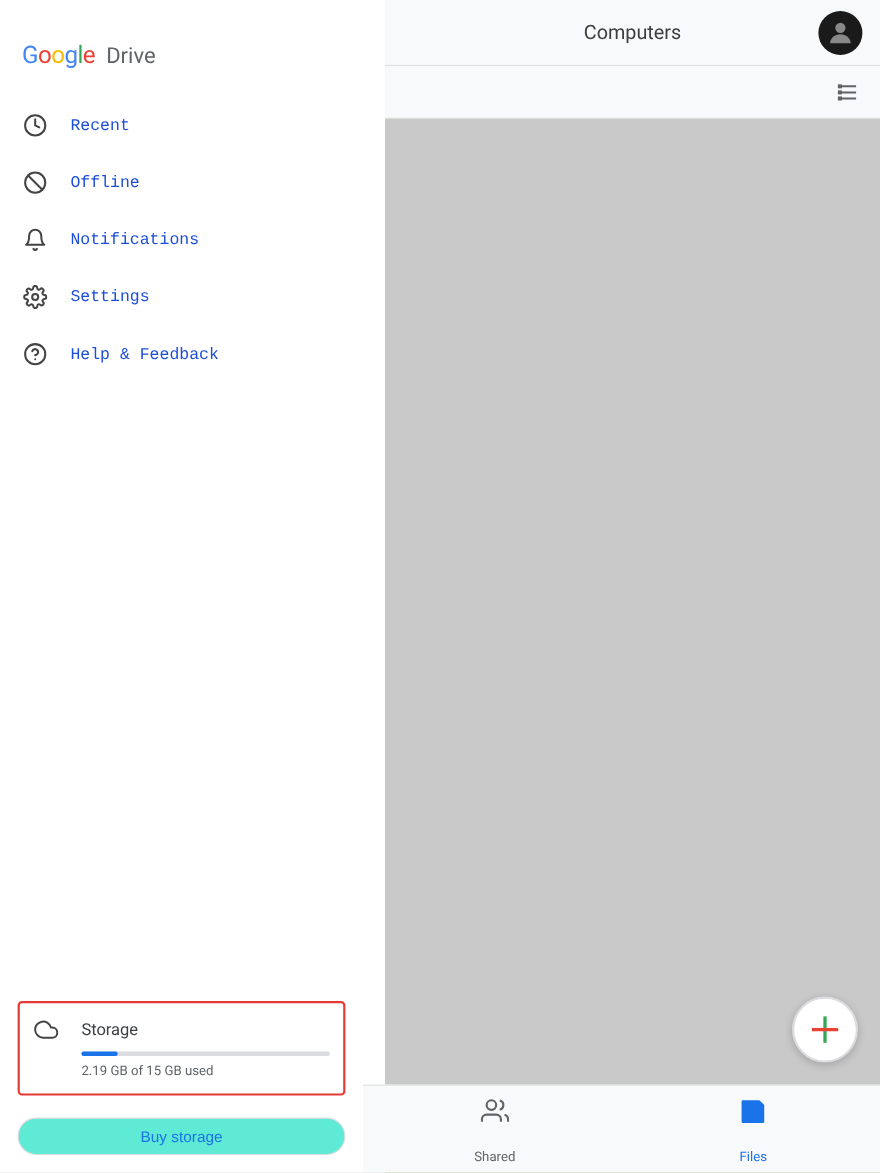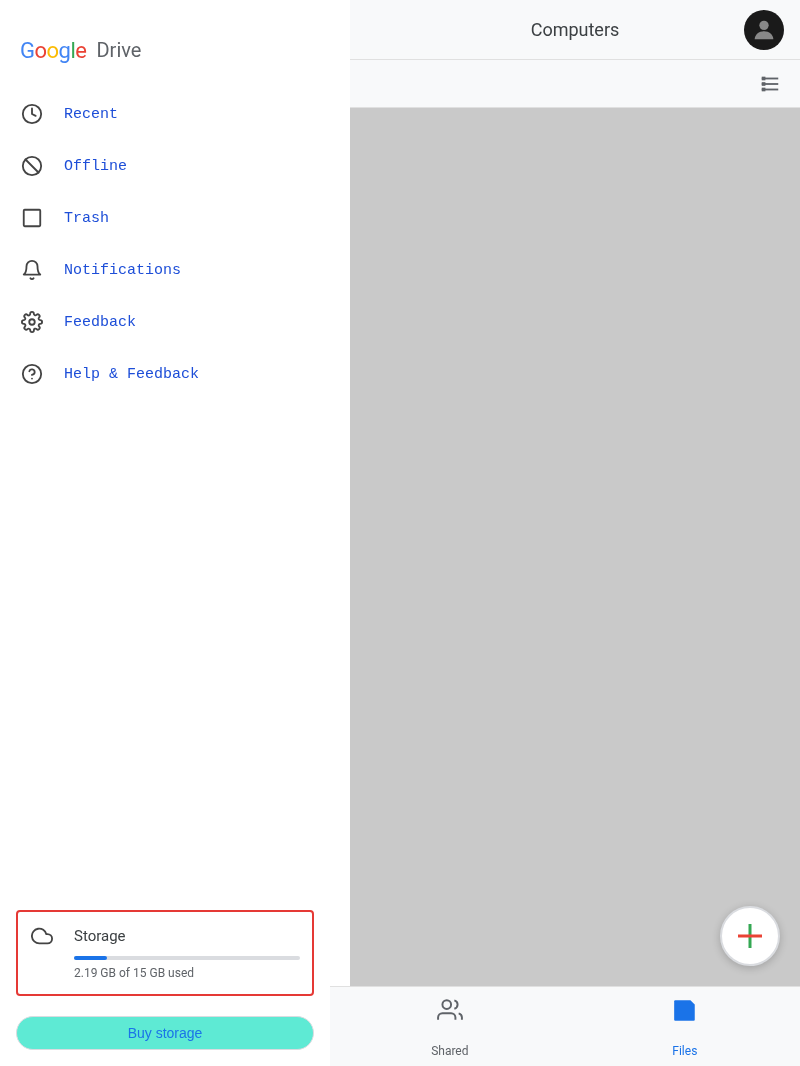--- a/index.html
+++ b/index.html
@@ -324,47 +324,39 @@
       <div class="nav-item">
         <span class="nav-icon">
           <svg width="22" height="22" viewBox="0 0 24 24" fill="none" stroke="#444" stroke-width="2" stroke-linecap="round" stroke-linejoin="round">
             <circle cx="12" cy="12" r="10"></circle>
             <line x1="4.93" y1="4.93" x2="19.07" y2="19.07"></line>
           </svg>
         </span>
         <span class="nav-label">Offline</span>
       </div>
 
-      <div class="nav-item">
-        <span class="nav-icon">
-          <svg width="22" height="22" viewBox="0 0 24 24" fill="none" stroke="#444" stroke-width="2" stroke-linecap="round" stroke-linejoin="round">
-            <rect x="3" y="3" width="18" height="18" rx="1" ry="1"></rect>
-          </svg>
-        </span>
-        <span class="nav-label">Trash</span>
-      </div>
 
       <div class="nav-item">
         <span class="nav-icon">
           <svg width="22" height="22" viewBox="0 0 24 24" fill="none" stroke="#444" stroke-width="2" stroke-linecap="round" stroke-linejoin="round">
             <path d="M18 8A6 6 0 0 0 6 8c0 7-3 9-3 9h18s-3-2-3-9"></path>
             <path d="M13.73 21a2 2 0 0 1-3.46 0"></path>
           </svg>
         </span>
         <span class="nav-label">Notifications</span>
       </div>
 
       <div class="nav-item">
         <span class="nav-icon">
           <svg width="22" height="22" viewBox="0 0 24 24" fill="none" stroke="#444" stroke-width="2" stroke-linecap="round" stroke-linejoin="round">
             <circle cx="12" cy="12" r="3"></circle>
             <path d="M19.4 15a1.65 1.65 0 0 0 .33 1.82l.06.06a2 2 0 0 1-2.83 2.83l-.06-.06a1.65 1.65 0 0 0-1.82-.33 1.65 1.65 0 0 0-1 1.51V21a2 2 0 0 1-4 0v-.09A1.65 1.65 0 0 0 9 19.4a1.65 1.65 0 0 0-1.82.33l-.06.06a2 2 0 0 1-2.83-2.83l.06-.06A1.65 1.65 0 0 0 4.68 15a1.65 1.65 0 0 0-1.51-1H3a2 2 0 0 1 0-4h.09A1.65 1.65 0 0 0 4.6 9a1.65 1.65 0 0 0-.33-1.82l-.06-.06a2 2 0 0 1 2.83-2.83l.06.06A1.65 1.65 0 0 0 9 4.68a1.65 1.65 0 0 0 1-1.51V3a2 2 0 0 1 4 0v.09a1.65 1.65 0 0 0 1 1.51 1.65 1.65 0 0 0 1.82-.33l.06-.06a2 2 0 0 1 2.83 2.83l-.06.06A1.65 1.65 0 0 0 19.4 9a1.65 1.65 0 0 0 1.51 1H21a2 2 0 0 1 0 4h-.09a1.65 1.65 0 0 0-1.51 1z"></path>
           </svg>
         </span>
-        <span class="nav-label">Feedback</span>
+        <span class="nav-label">Settings</span>
       </div>
 
       <div class="nav-item">
         <span class="nav-icon">
           <svg width="22" height="22" viewBox="0 0 24 24" fill="none" stroke="#444" stroke-width="2" stroke-linecap="round" stroke-linejoin="round">
             <circle cx="12" cy="12" r="10"></circle>
             <path d="M9.09 9a3 3 0 0 1 5.83 1c0 2-3 3-3 3"></path>
             <line x1="12" y1="17" x2="12.01" y2="17"></line>
           </svg>
         </span>

